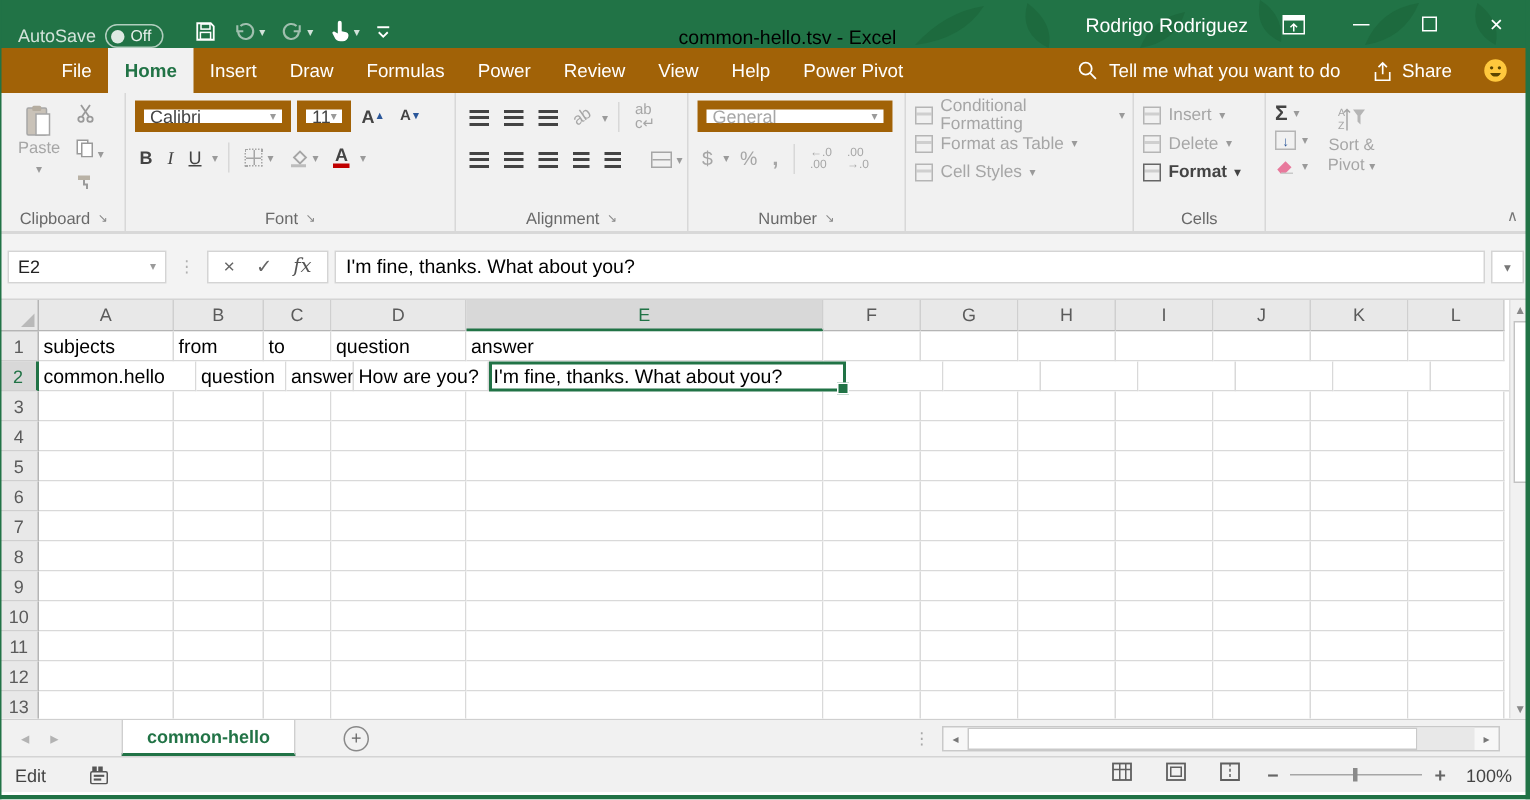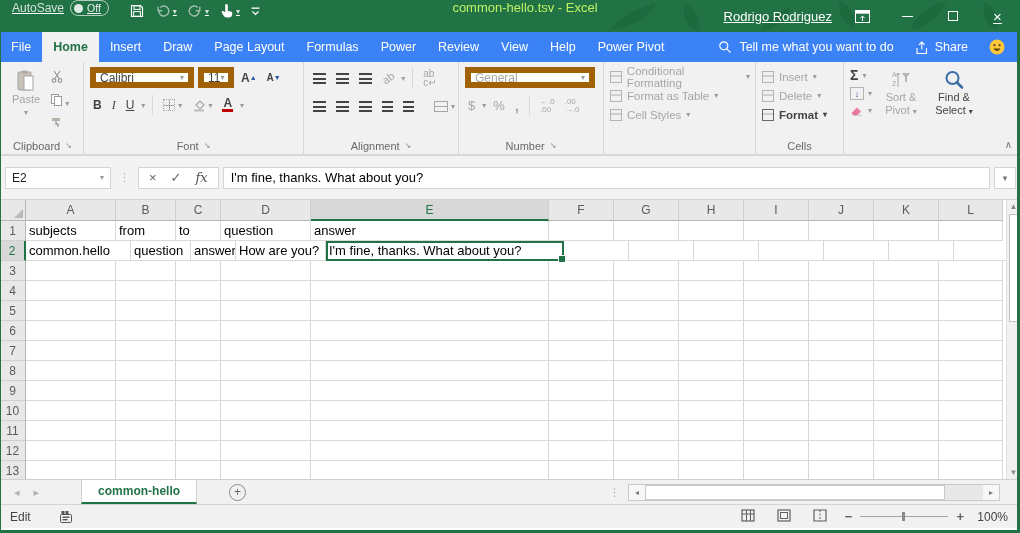--- a/index.html
+++ b/index.html
@@ -1,40 +1,40 @@
 <!DOCTYPE html>
 <html><head>
 <meta charset="utf-8">
 <style>
   * { box-sizing: border-box; margin: 0; padding: 0; }
   html,body { width:1020px; height:533px; overflow:hidden; font-family:"Liberation Sans", sans-serif; }
   .window { position:relative; width:1020px; height:533px; background:#fff; }
 
   
-  .titlebar { position:relative; height:32px; background:#217346; display:flex; align-items:flex-start; color:#fff; overflow:hidden;text-decoration:underline; }
+  .titlebar { position:relative; height:32px; background:#217346; display:flex; align-items:flex-end; color:#fff; overflow:hidden; }
   .leafdeco { position:absolute; right:0; top:0; height:32px; width:430px; pointer-events:none; }
   .autosave { display:flex; align-items:center; gap:6px; margin-left:12px; z-index:2; }
   .autosave .as-label { font-size:12px; color:rgba(255,255,255,.8); }
   .as-pill { display:flex; align-items:center; gap:4px; border:1px solid rgba(255,255,255,.65); border-radius:9px; height:16px; padding:0 7px 0 3px; }
   .as-dot { width:9px; height:9px; border-radius:50%; background:rgba(255,255,255,.85); }
   .as-state { font-size:10.5px; color:rgba(255,255,255,.9); }
   .qat { display:flex; align-items:center; gap:2px; margin-left:16px; z-index:2; }
   .qat-btn { display:flex; align-items:center; padding:3px 4px; }
   .caret-w { font-size:8px; color:rgba(255,255,255,.8); margin-left:2px; }
-  .tb-title { position:absolute; left:0; right:0; text-align:center; font-size:13px; color:#bef264; z-index:1;margin-left:30px; }
+  .tb-title { position:absolute; left:0; right:0; text-align:center; font-size:13px; color:#000000; z-index:1;margin-left:30px; }
   .tb-right { margin-left:auto; display:flex; align-items:center; z-index:2; }
   .tb-user { font-size:13px; margin-right:22px; }
   .tb-ribbonopts { margin-right:14px; display:flex; }
   .winbtn { width:45px; height:32px; display:flex; align-items:center; justify-content:center; }
   .winbtn.min span { display:block; width:11px; height:0; border-top:1px solid #fff; }
   .winbtn.max span { display:block; width:10px; height:10px; border:1px solid #fff; }
   .winbtn.close { font-size:15px; }
 
   
-  .tabrow { height:30px; background:#3b82f6; display:flex; align-items:stretch; }
+  .tabrow { height:30px; background:#a16207; display:flex; align-items:stretch;padding-left:30px; }
   .tabs { display:flex; }
   .tab { display:flex; align-items:center; padding:0 11px; font-size:12.5px; color:#fff; cursor:default; }
   .tab.active { background:#f1f1f1; color:#217346; font-weight:bold; }
   .tabrow-right { margin-left:auto; display:flex; align-items:center; gap:20px; padding-right:14px; color:#fff; }
   .tellme { display:flex; align-items:center; gap:7px; font-size:12.5px; }
   .share { display:flex; align-items:center; gap:6px; font-size:12.5px; }
   .smiley { display:flex; }
 
   
   .ribbon { height:94px; background:#f1f1f1; display:flex; padding-left:2px; position:relative; border-bottom:2px solid #d8d8d8; }
@@ -195,21 +195,20 @@
         </span>
     </div>
   </div>
 
   <div class="tabrow">
     <div class="tabs">
         <div class="tab">File</div>
         <div class="tab active">Home</div>
         <div class="tab">Insert</div>
         <div class="tab">Draw</div>
-        <div class="tab">Page Layout</div>
         <div class="tab">Formulas</div>
         <div class="tab">Power</div>
         <div class="tab">Review</div>
         <div class="tab">View</div>
         <div class="tab">Help</div>
         <div class="tab">Power Pivot</div>
       </div>
     <div class="tabrow-right">
       <span class="tellme">
         <svg width="14" height="14" viewBox="0 0 14 14">
@@ -446,28 +445,20 @@
         </div>
         <div class="bigbtn dis" style="width:46px;">
           <svg width="20" height="22" viewBox="0 0 20 22">
               <text x="1" y="8" font-size="7" fill="#a6a6a6" font-family="sans-serif">A</text>
               <text x="1" y="17" font-size="7" fill="#a6a6a6" font-family="sans-serif">Z</text>
               <path d="M7 18 7 4 M5 6 7 4 9 6" stroke="#a6a6a6" fill="none"></path>
               <path d="M11 4h8l-3 4v6l-2-2V8z" fill="#b5b5b5"></path>
             </svg>
           <span>Sort &amp;</span>
           <span><span>Pivot</span> <span class="caret">▾</span></span>
-        </div>
-        <div class="bigbtn en" style="width:48px;">
-          <svg width="22" height="22" viewBox="0 0 22 22">
-              <circle cx="9.5" cy="9" r="6" fill="none" stroke="#3b6ea5" stroke-width="2"></circle>
-              <path d="M14 13.5 19 18.5" stroke="#3b6ea5" stroke-width="2.6" stroke-linecap="round"></path>
-            </svg>
-          <span>Find &amp;</span>
-          <span><span>Select</span> <span class="caret" style="color:#444;">▾</span></span>
         </div>
       </div>
     </div>
 
     <span class="collapse">∧</span>
   </div>
 
   <div class="fbar">
     <div class="namebox">
       <span>E2</span>

